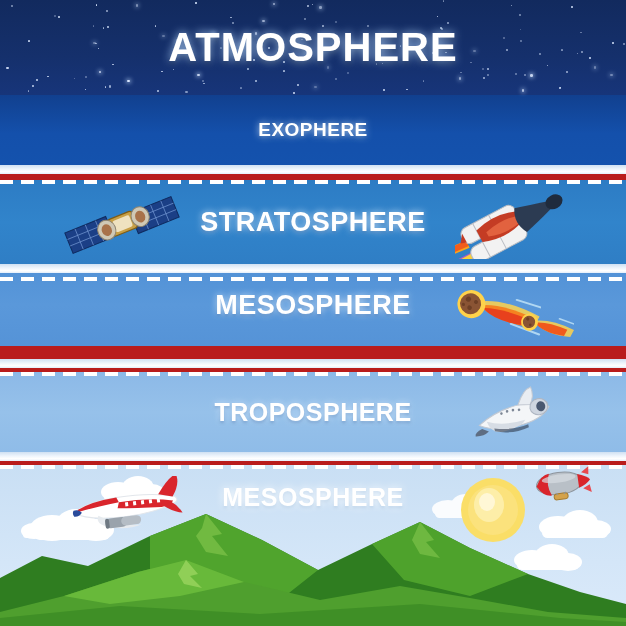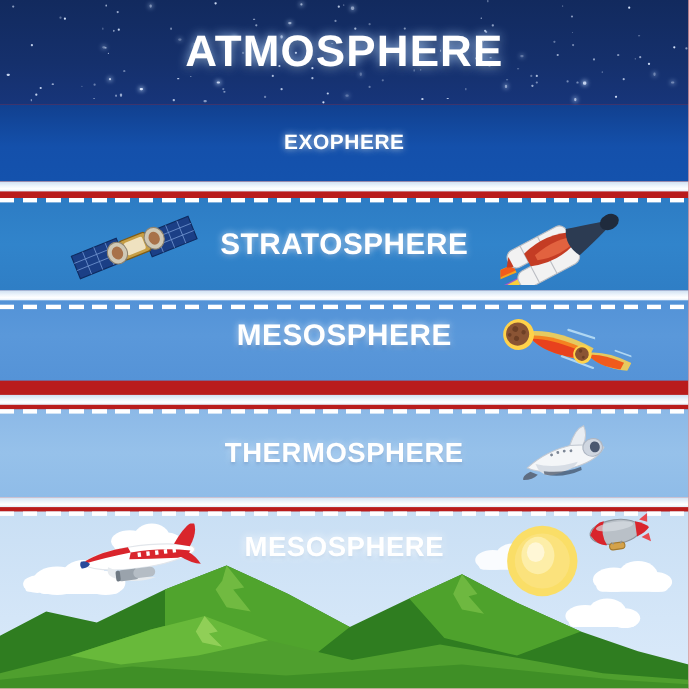--- a/index.html
+++ b/index.html
@@ -286,21 +286,21 @@
           <circle cx="15" cy="22" r="1.3"></circle>
         </g>
       <line x1="38" y1="3" x2="58" y2="0" stroke="#bfe2f7" stroke-width="1.6" stroke-linecap="round" opacity=".85"></line>
     </g>
   </svg>
 
   <div class="sep" style="top:359px"></div>
   <div class="dash" style="top:372px"></div>
 
   <div class="band" id="strato">
-    <div class="band-label">THERMOSPHERE</div>
+    <div class="band-label">TROPOSPHERE</div>
   </div>
 
   <svg class="icon" style="left:472px;top:386px" width="84" height="58" viewBox="0 0 84 58">
     <g transform="rotate(-12 42 29)">
       <path d="M6 32 q20 -12 46 -12 q18 0 26 8 q-8 10 -28 12 q-28 3 -44 -8 Z" fill="#f4f6f8" stroke="#c3c9d2" stroke-width="1"></path>
       <path d="M48 20 q8 -14 16 -15 q2 9 -4 17 Z" fill="#e9edf2" stroke="#c3c9d2" stroke-width="1"></path>
       <path d="M14 30 q16 8 38 6 q-4 6 -22 7 q-14 1 -16 -13 Z" fill="#d7dde5"></path>
       <ellipse cx="68" cy="26" rx="9" ry="8" fill="#cfd6e0" stroke="#aeb6c2" stroke-width="1"></ellipse>
       <ellipse cx="70" cy="26" rx="4.5" ry="5" fill="#4a5870"></ellipse>
       <path d="M8 36 q-8 2 -8 6 q8 2 14 -2 Z" fill="#5e6d82"></path>

